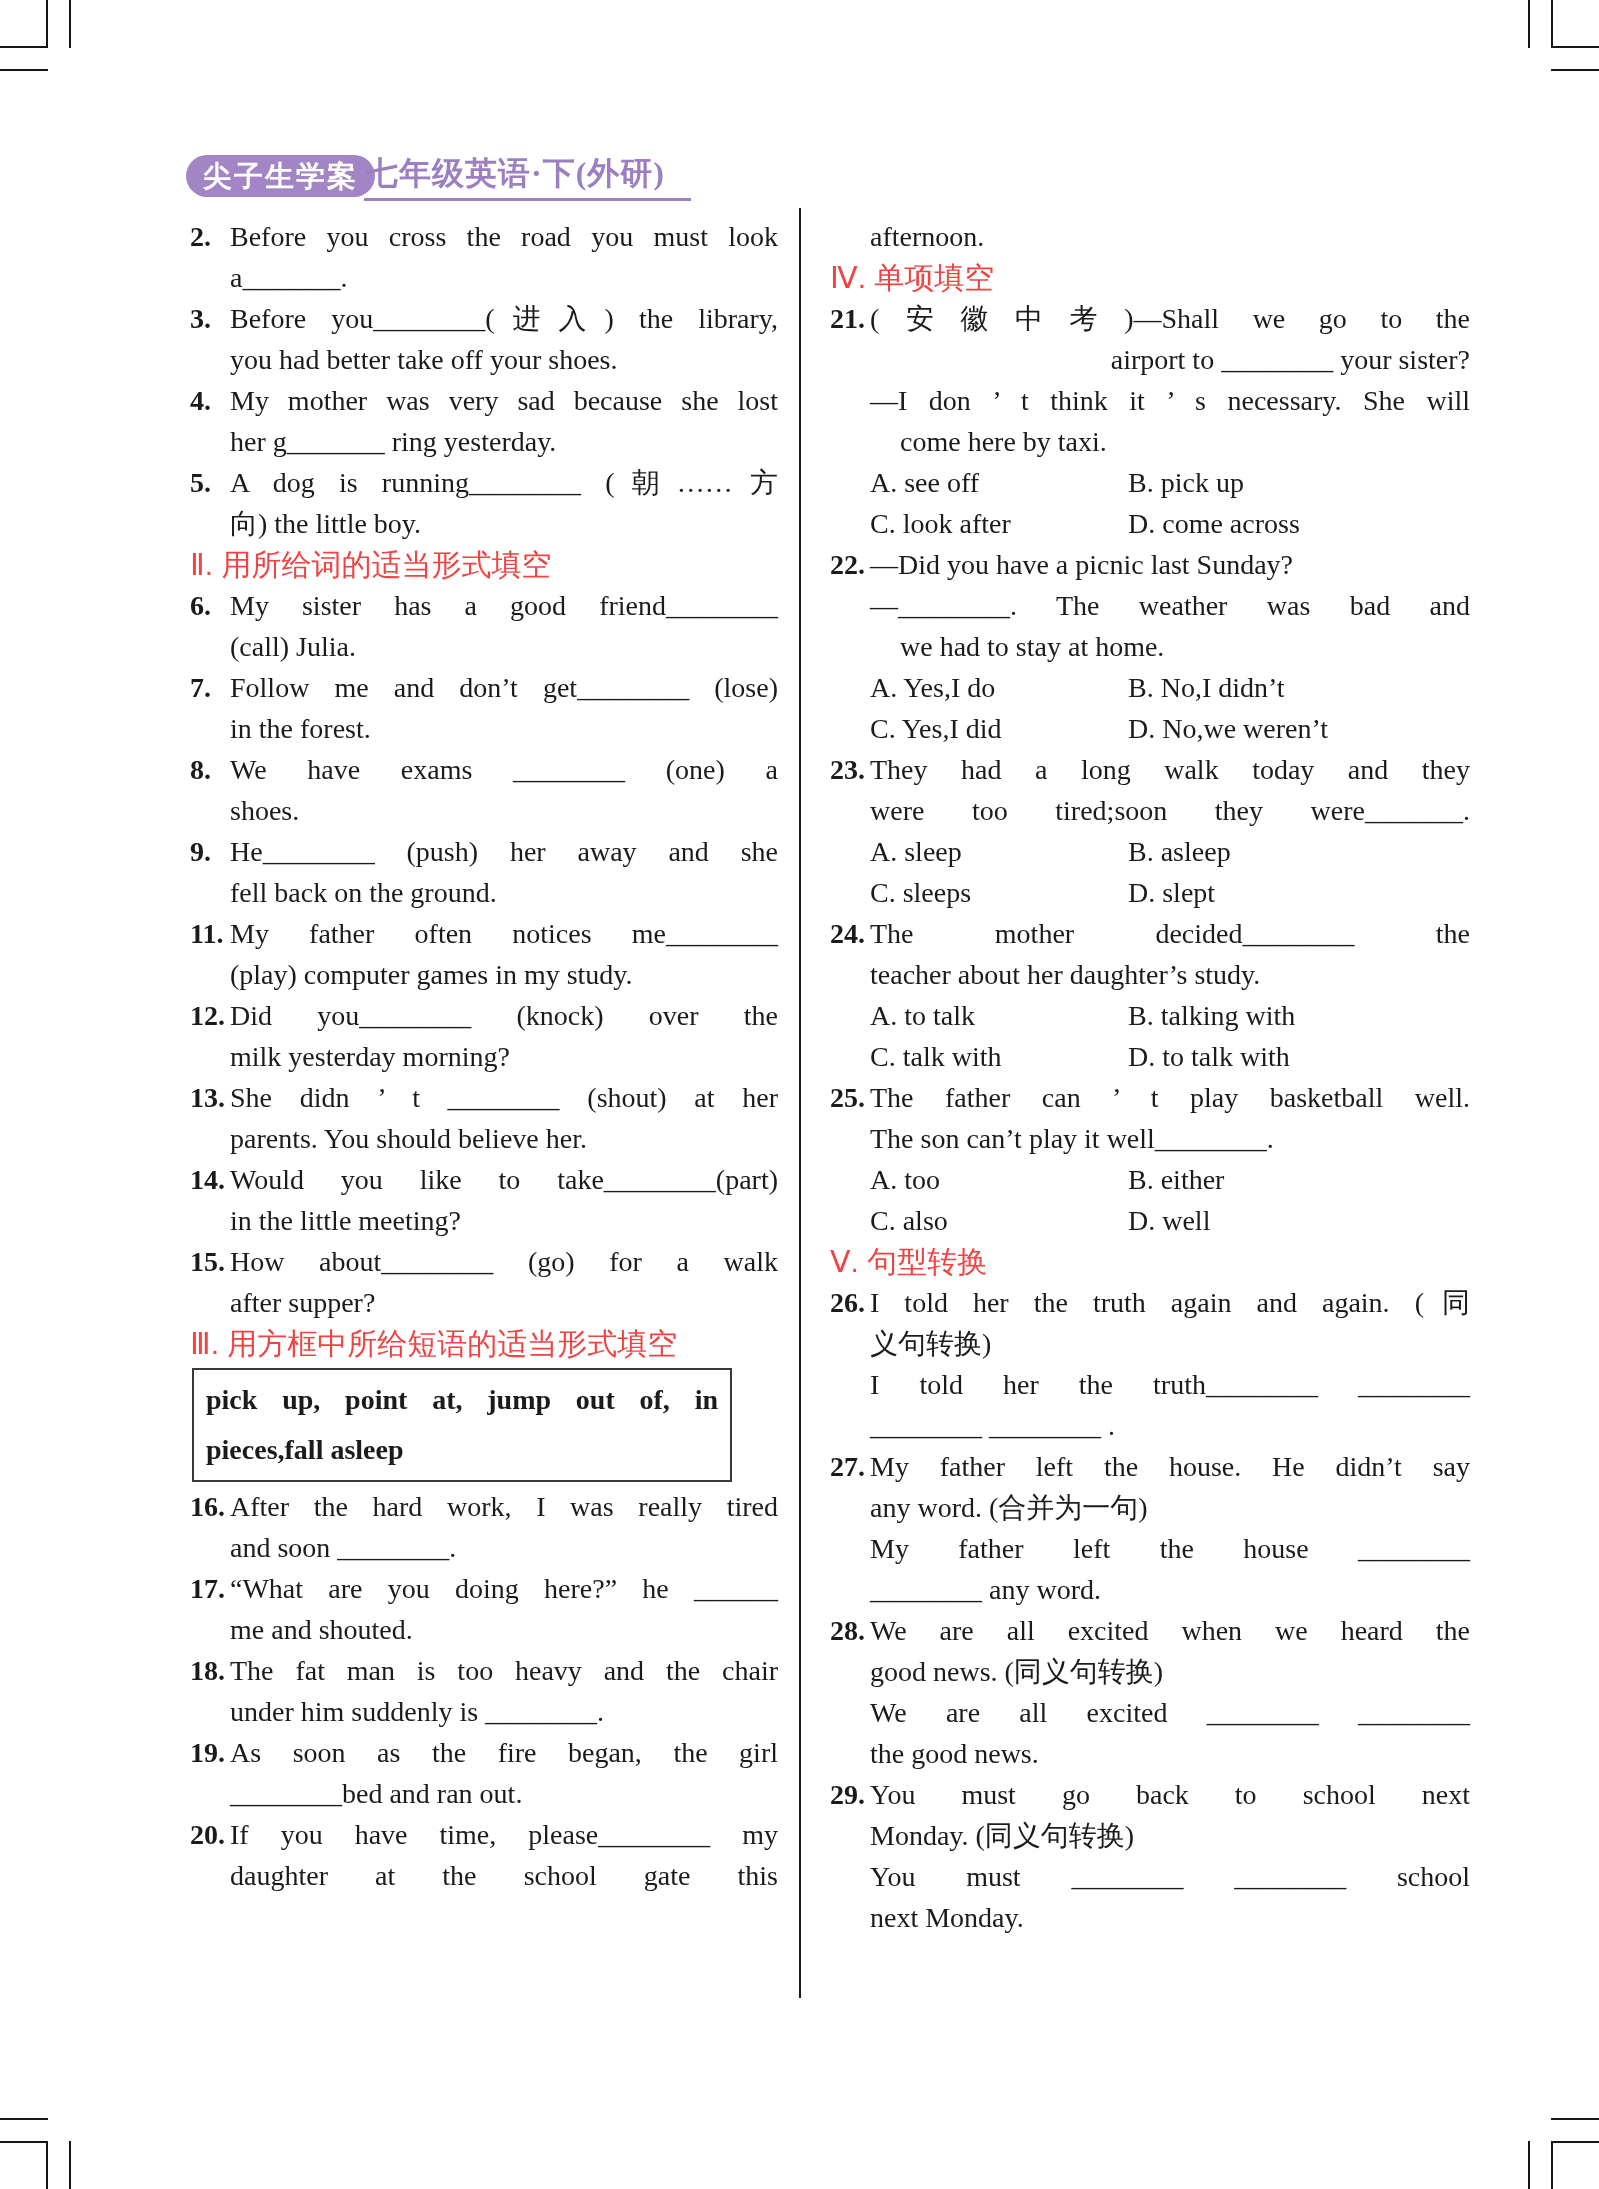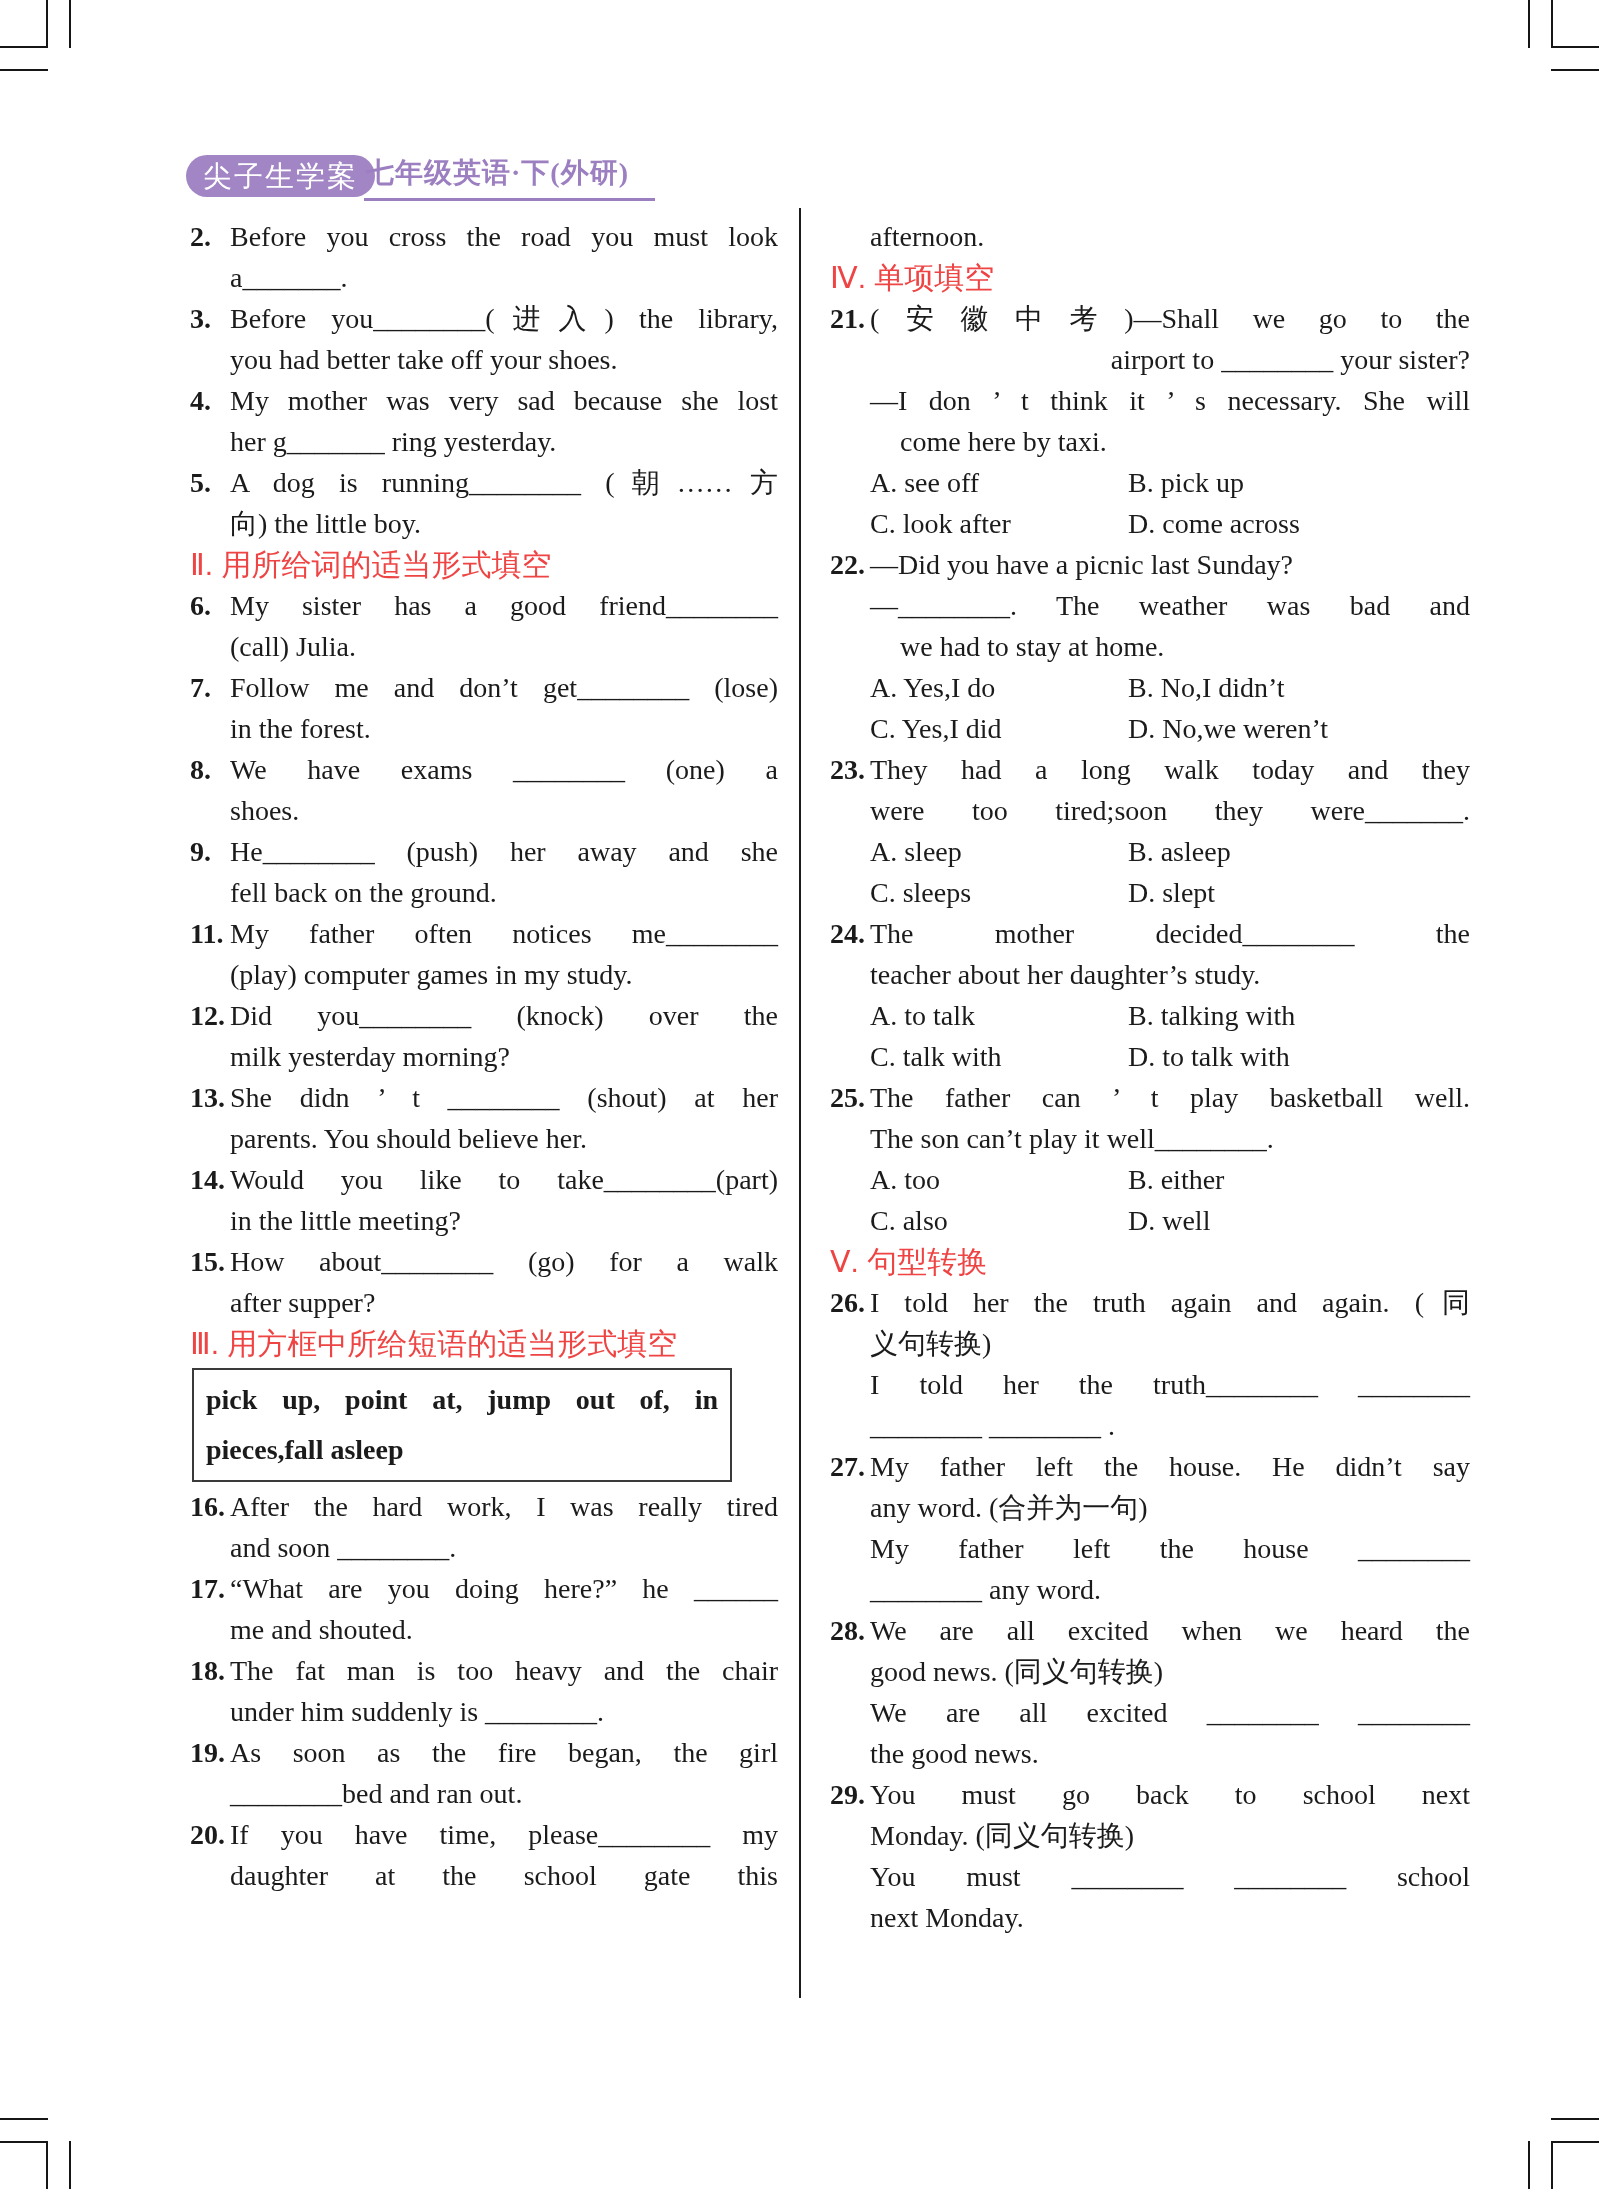--- a/index.html
+++ b/index.html
@@ -8,24 +8,24 @@
     font-family:"Liberation Serif","DejaVu Serif",serif;color:#1b1b1b;
     overflow:hidden;
   }
   
   .cm{position:absolute;background:#161616;}
   
   .badge{
     position:absolute;left:186px;top:155px;height:42px;line-height:42px;
     padding:0 17px;background:#a285c4;color:#ffffff;
     font-family:"Liberation Sans","DejaVu Sans",sans-serif;
-    font-weight:normal;font-size:29px;border-radius:21px;letter-spacing:2px;
+    font-weight:bold;font-size:29px;border-radius:21px;letter-spacing:2px;
   }
   .booktitle{
-    position:absolute;left:364px;top:153px;font-size:28px;line-height:40px;
+    position:absolute;left:364px;top:153px;font-size:32px;line-height:40px;
     color:#9c7fc0;font-weight:bold;letter-spacing:1px;
     border-bottom:3px solid #9c7fc0;padding:0 26px 5px 2px;
   }
   
   .divider{position:absolute;left:799px;top:208px;width:2px;height:1790px;background:#1b1b1b;}
   
   .col{position:absolute;top:216px;font-size:28px;}
   .col-left{left:190px;width:588px;}
   .col-right{left:830px;width:640px;}
   .line{line-height:41px;min-height:41px;text-align:left;}

